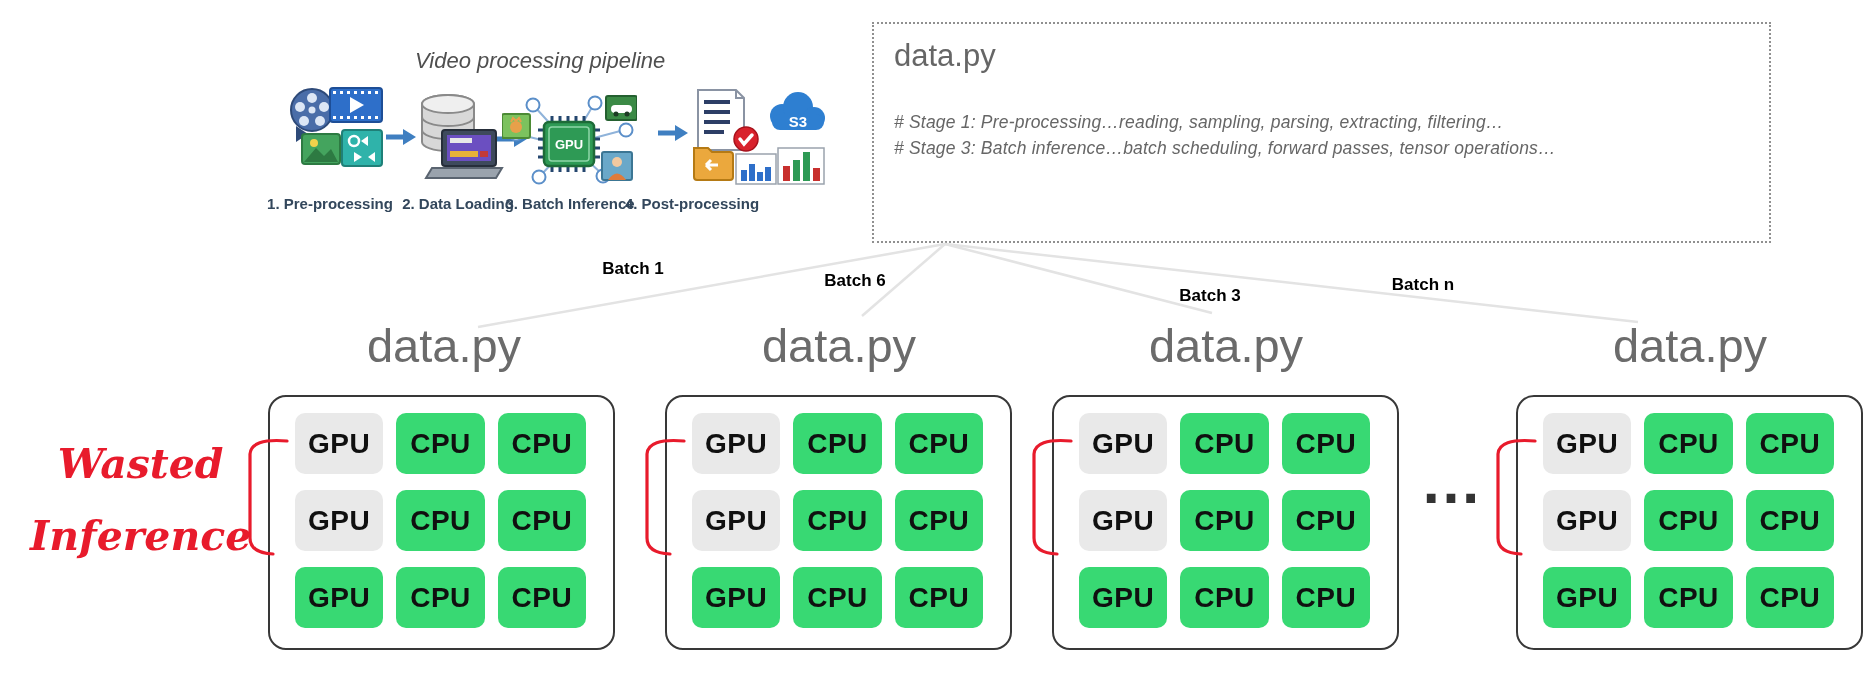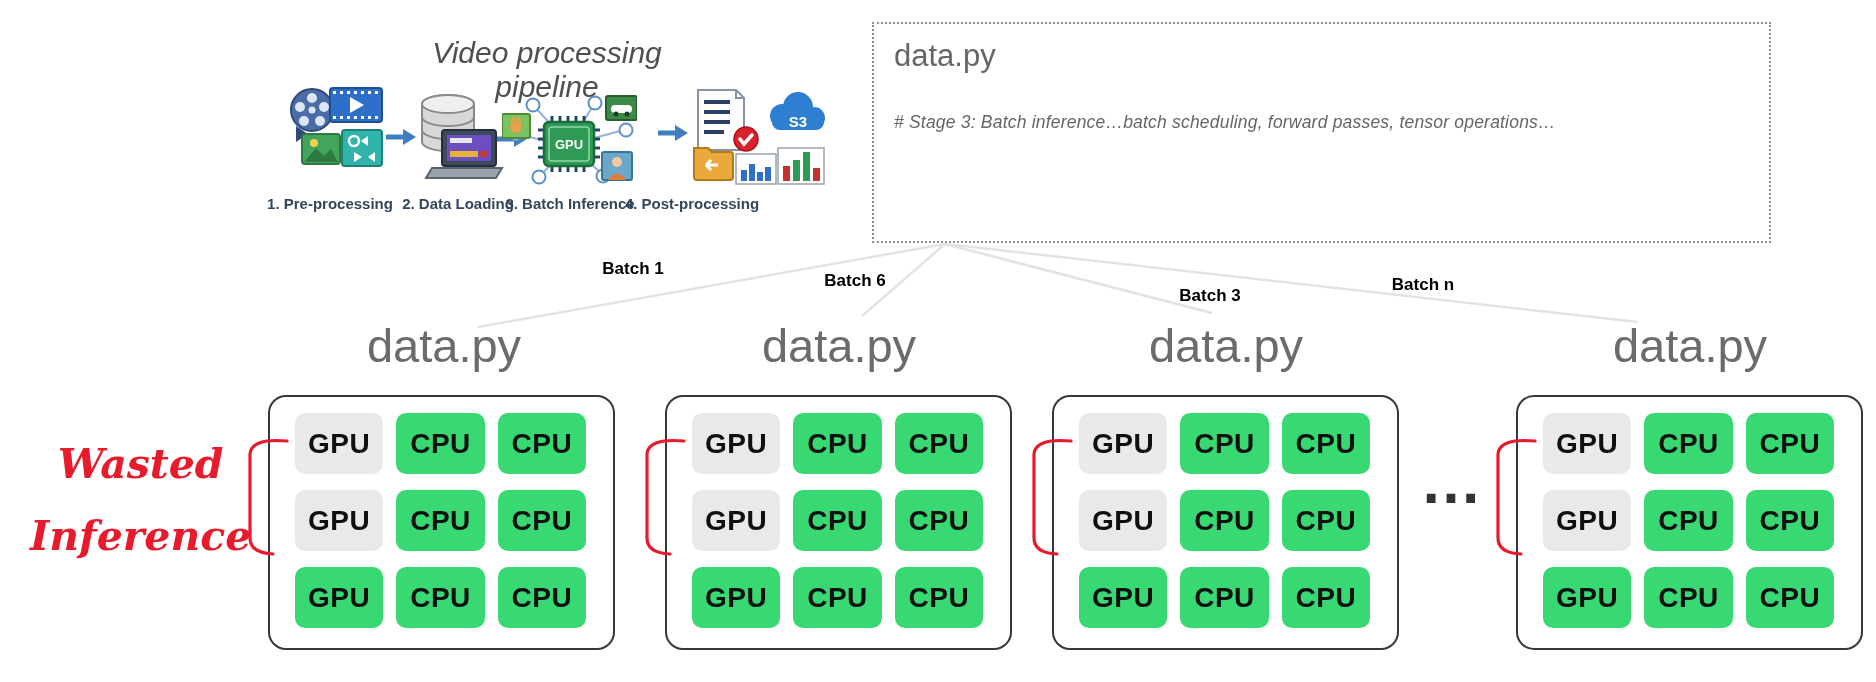--- a/index.html
+++ b/index.html
@@ -1,21 +1,21 @@
 <!DOCTYPE html>
 <html style="--idle: #e9e9e9; --green: #38d973; --red: #e81b2c;"><head>
 <meta charset="utf-8">
 <style>
   html,body{margin:0;padding:0;background:#fff;}
   .canvas{position:relative;width:1876px;height:682px;background:#fff;overflow:hidden;
           font-family:"Liberation Sans",sans-serif;}
 
   
-  .pipeline-title{position:absolute;left:415px;top:36px;width:264px;text-align:center;
-    font-style:italic;font-size:30px;color:#4f4f4f;}
+  .pipeline-title{position:absolute;left:415px;top:48px;width:264px;
+    font-style:italic;font-size:22px;color:#4f4f4f;}
   .icon-group{position:absolute;}
   .arrow{position:absolute;}
   .step-label{position:absolute;top:195px;transform:translateX(-50%);white-space:nowrap;
     font-weight:bold;font-size:15px;color:#33475c;}
 
   
   .script-box{position:absolute;left:872px;top:22px;width:899px;height:221px;
     border:2px dotted #909090;box-sizing:border-box;background:#fff;}
   .script-title{position:absolute;left:20px;top:14px;font-size:31px;color:#666;}
   .script-comments{position:absolute;left:20px;top:86px;}
@@ -199,20 +199,21 @@
   </svg>
 
   <div class="step-label" style="left:330px">1. Pre-processing</div>
   <div class="step-label" style="left:458px">2. Data Loading</div>
   <div class="step-label" style="left:570px">3. Batch Inference</div>
   <div class="step-label" style="left:692px">4. Post-processing</div>
 
   <div class="script-box">
     <div class="script-title">data.py</div>
     <div class="script-comments">
+      <div class="script-comment"># Stage 1: Pre-processing…reading, sampling, parsing, extracting, filtering…</div>
       <div class="script-comment"># Stage 3: Batch inference…batch scheduling, forward passes, tensor operations…</div>
     </div>
   </div>
 
   <svg class="fan-svg" width="1876" height="682" viewBox="0 0 1876 682">
     <g stroke="#e3e3e3" stroke-width="2.5" fill="none">
       <line x1="945" y1="244" x2="478" y2="327"></line>
       <line x1="945" y1="244" x2="862" y2="316"></line>
       <line x1="945" y1="244" x2="1212" y2="313"></line>
       <line x1="945" y1="244" x2="1638" y2="322"></line>

